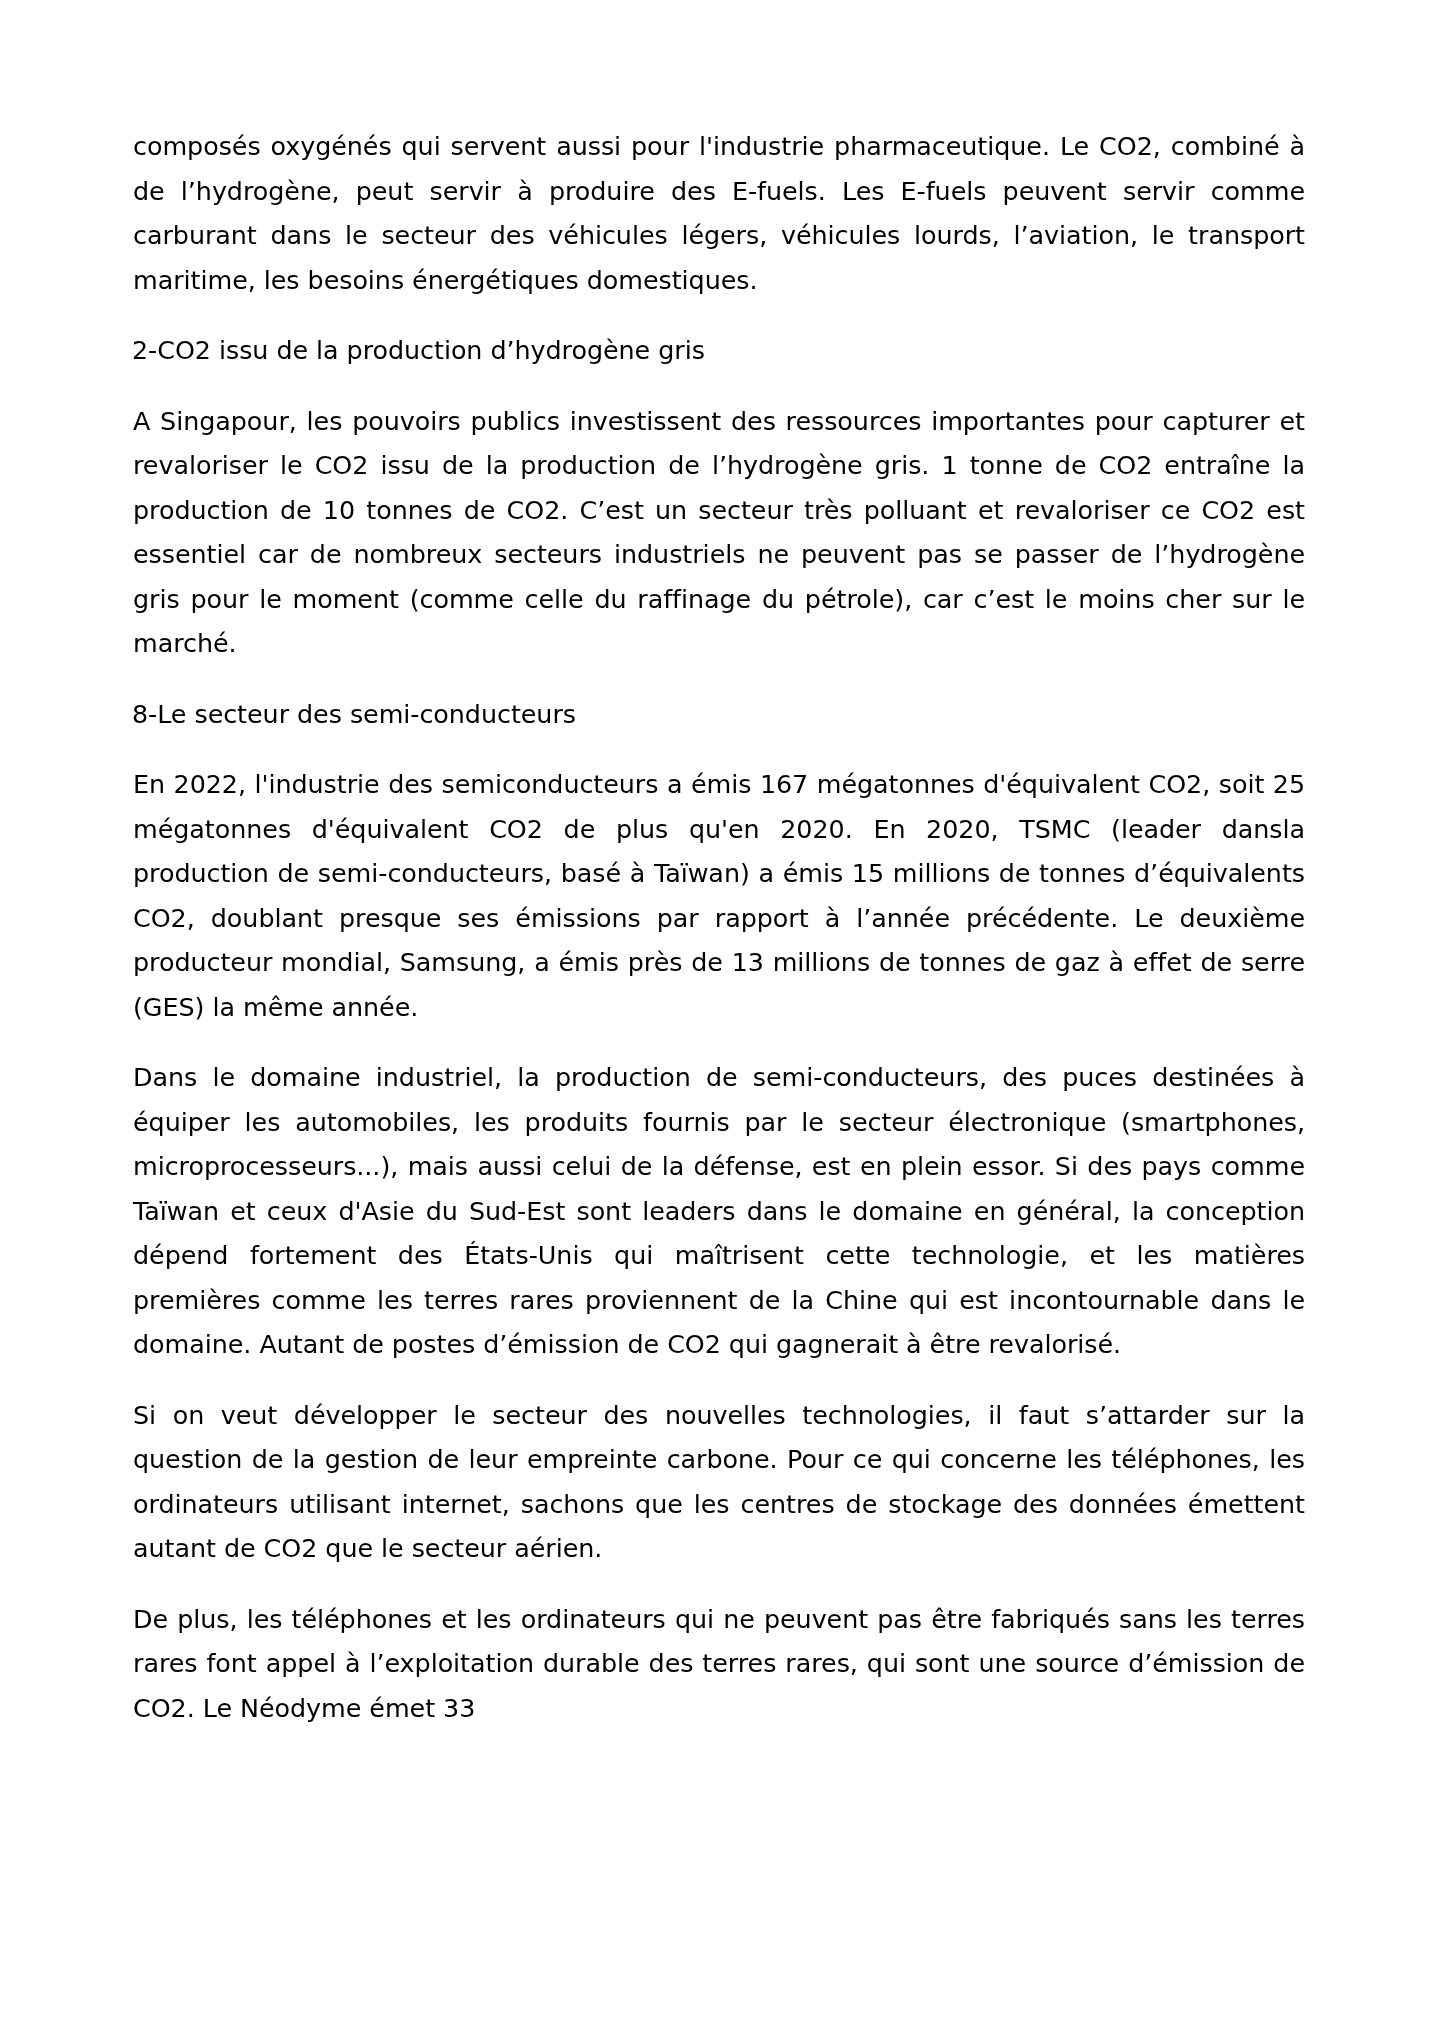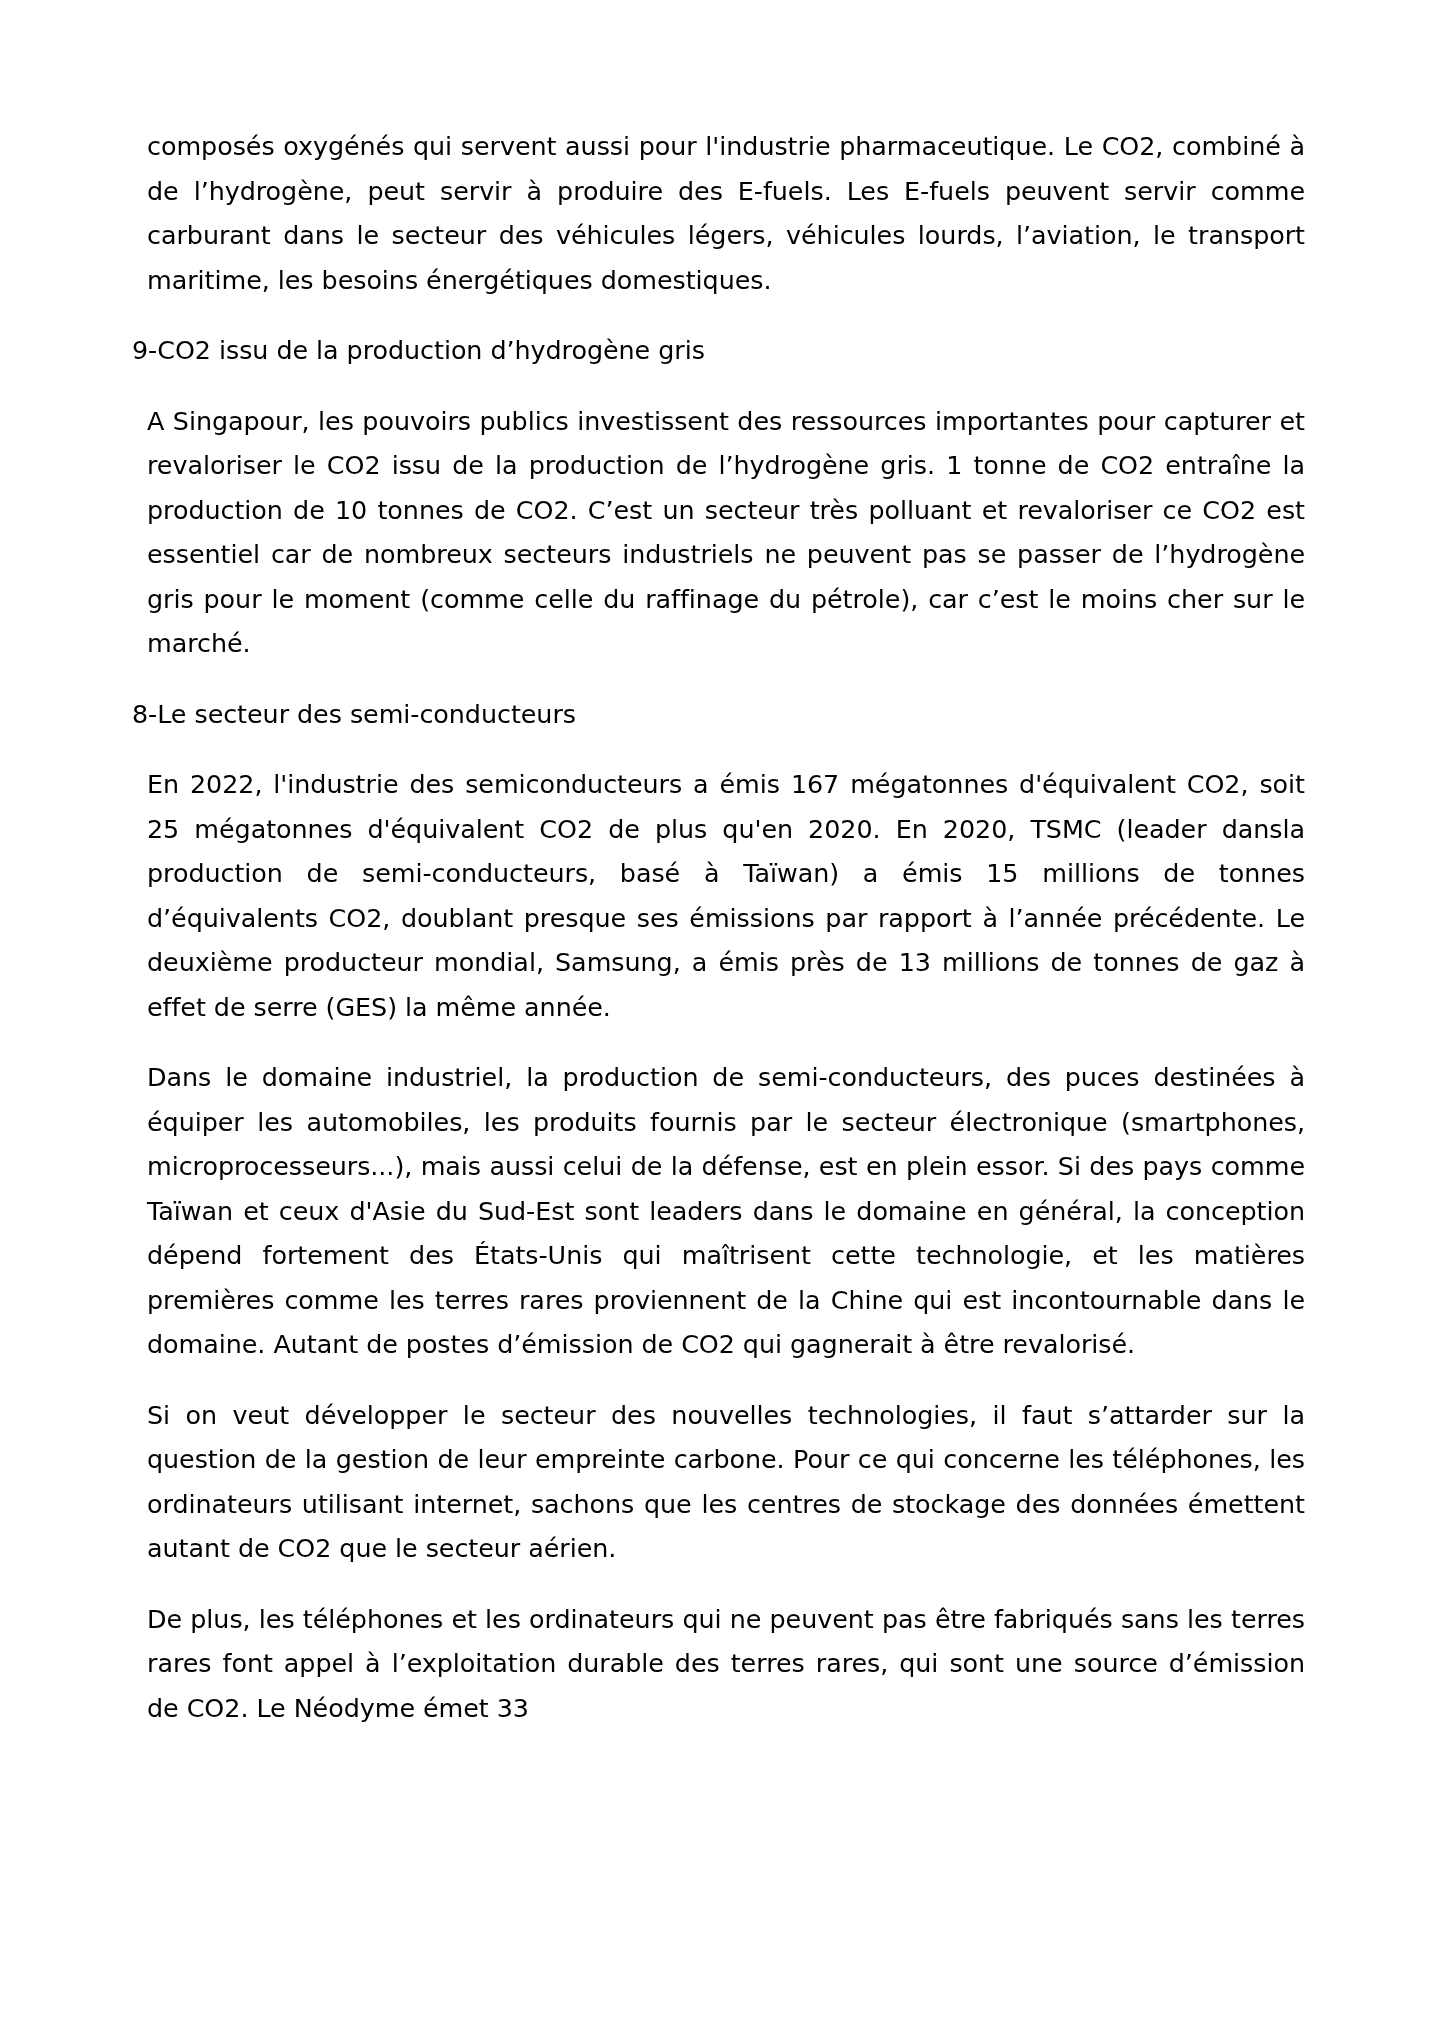--- a/index.html
+++ b/index.html
@@ -19,21 +19,21 @@
     width: 1445px;
     height: 2043px;
     background: #ffffff;
     box-sizing: border-box;
     padding: 124px 140px 0 132px;
   }
   .doc-body {
     width: 1173px;
   }
   p.para {
-    margin: 0 0 26px 15px;
+    margin: 0 0 26px 1px;
     font-size: 25.4px;
     line-height: 44.5px;
     text-align: justify;
     text-justify: inter-word;
     letter-spacing: -0.05px;
     word-spacing: 0px;
     hyphens: none;
   }
   p.para:last-child {
     margin-bottom: 0;
@@ -51,21 +51,21 @@
   }
 </style>
 </head>
 <body>
 
 <div class="page">
   <div class="doc-body">
 
     <p class="para">composés oxygénés qui servent aussi pour l'industrie pharmaceutique. Le CO2, combiné à de l’hydrogène, peut servir à produire des E-fuels. Les E-fuels peuvent servir comme carburant dans le secteur des véhicules légers, véhicules lourds, l’aviation, le transport maritime, les besoins énergétiques domestiques.</p>
 
-    <p class="heading">9-CO2 issu de la production d’hydrogène gris</p>
+    <p class="heading">2-CO2 issu de la production d’hydrogène gris</p>
 
     <p class="para">A Singapour, les pouvoirs publics investissent des ressources importantes pour capturer et revaloriser le CO2 issu de la production de l’hydrogène gris. 1 tonne de CO2 entraîne la production de 10 tonnes de CO2. C’est un secteur très polluant et revaloriser ce CO2 est essentiel car de nombreux secteurs industriels ne peuvent pas se passer de l’hydrogène gris pour le moment (comme celle du raffinage du pétrole), car c’est le moins cher sur le marché.</p>
 
     <p class="heading">8-Le secteur des semi-conducteurs</p>
 
     <p class="para">En 2022, l'industrie des semiconducteurs a émis 167 mégatonnes d'équivalent CO2, soit 25 mégatonnes d'équivalent CO2 de plus qu'en 2020. En 2020, TSMC (leader dansla production de semi-conducteurs, basé à Taïwan) a émis 15 millions de tonnes d’équivalents CO2, doublant presque ses émissions par rapport à l’année précédente. Le deuxième producteur mondial, Samsung, a émis près de 13 millions de tonnes de gaz à effet de serre (GES) la même année.</p>
 
     <p class="para">Dans le domaine industriel, la production de semi-conducteurs, des puces destinées à équiper les automobiles, les produits fournis par le secteur électronique (smartphones, microprocesseurs...), mais aussi celui de la défense, est en plein essor. Si des pays comme Taïwan et ceux d'Asie du Sud-Est sont leaders dans le domaine en général, la conception dépend fortement des États-Unis qui maîtrisent cette technologie, et les matières premières comme les terres rares proviennent de la Chine qui est incontournable dans le domaine. Autant de postes d’émission de CO2 qui gagnerait à être revalorisé.</p>
 
 

